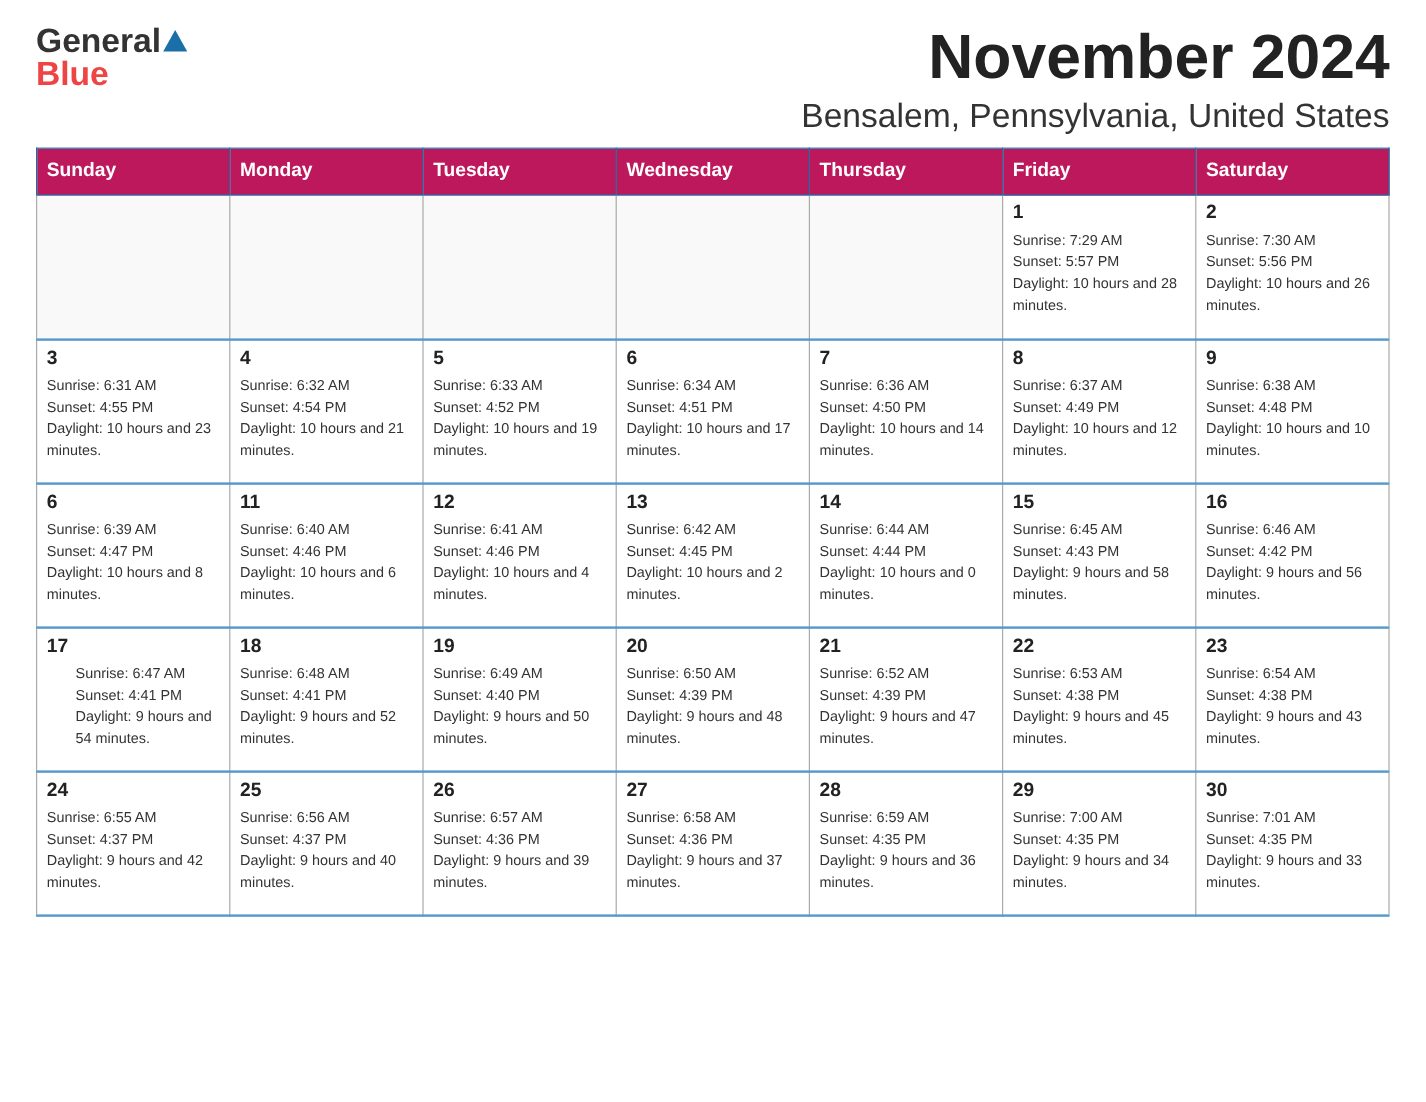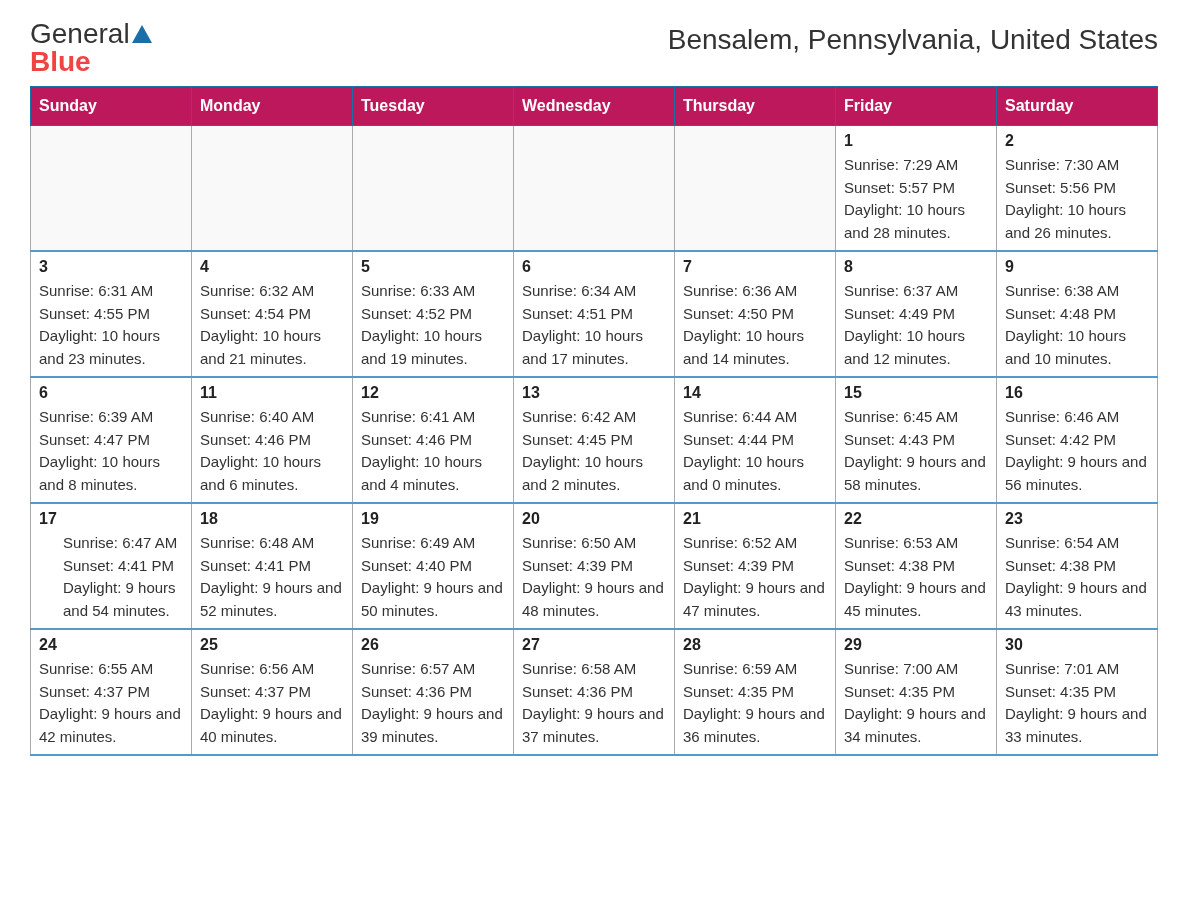--- a/index.html
+++ b/index.html
@@ -16,21 +16,21 @@
       align-items: flex-start;
       margin-bottom: 10px;
     }
     .logo {
       display: flex;
       flex-direction: column;
       align-items: flex-start;
     }
     .logo-general {
       font-size: 28px;
-      font-weight: normal;
+      font-weight: bold;
       color: #333;
       line-height: 1;
     }
     .logo-blue {
       font-size: 28px;
       font-weight: bold;
       color: #ef4444;
       line-height: 1;
     }
     .logo-triangle {
@@ -88,21 +88,21 @@
       color: #333;
     }
     .day-number {
       font-size: 16px;
       font-weight: bold;
       color: #222;
       display: block;
       margin-bottom: 4px;
     }
     .day-info {
-      font-size: 15px;
+      font-size: 12px;
       color: #333;
       line-height: 1.5;
     }
     .empty-cell {
       background: #f9f9f9;
     }
     .calendar tbody tr {
       border-bottom: 2px solid #5599cc;
     }
   </style>
@@ -113,20 +113,21 @@
   <div class="logo">
     <div class="logo-row">
       <span class="logo-general">General</span>
       <span class="logo-triangle"></span>
     </div>
     <div class="logo-row">
       <span class="logo-blue">Blue</span>
     </div>
   </div>
   <div class="title-block">
+    <div class="month-title">November 2024</div>
     <div class="location-title">Bensalem, Pennsylvania, United States</div>
   </div>
 </div>
 
 <table class="calendar">
   <thead>
     <tr>
       <th>Sunday</th>
       <th>Monday</th>
       <th>Tuesday</th>

